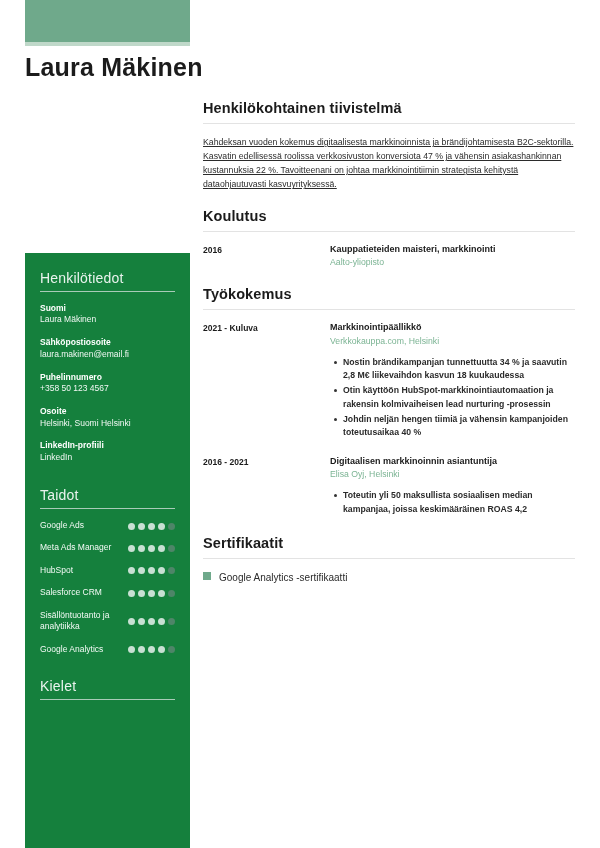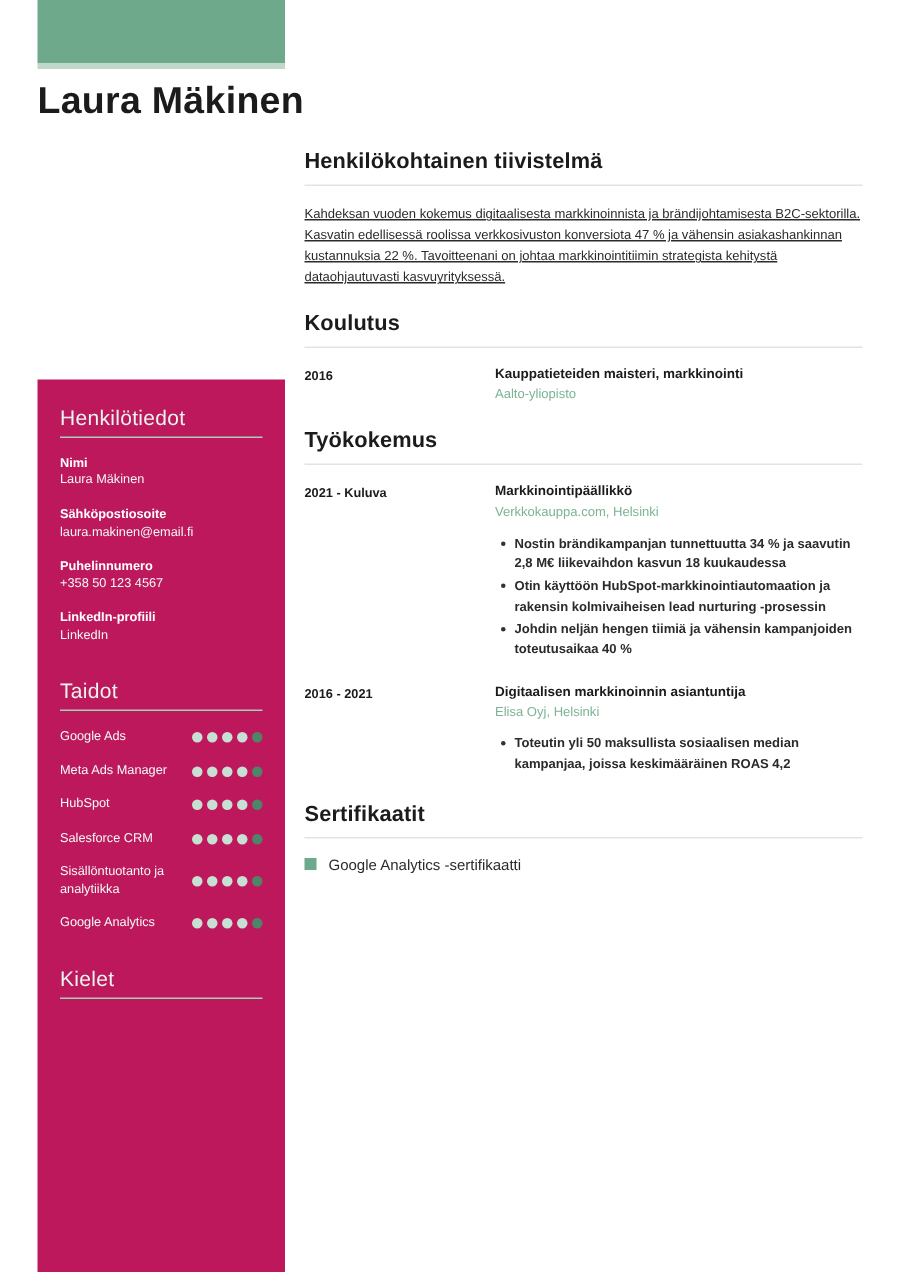--- a/index.html
+++ b/index.html
@@ -50,21 +50,21 @@
     white-space: nowrap;
   }
 
   
   .sidebar {
     position: absolute;
     left: 25px;
     top: 253px;
     width: 165px;
     height: 595px;
-    background: #be185d;
+    background: #15803d;
     box-sizing: border-box;
     padding: 17px 15px 0 15px;
     color: #ffffff;
   }
   .side-h {
     font-size: 14px;
     font-weight: normal;
     color: #eaf3ee;
     margin: 0 0 5px 0;
     letter-spacing: 0.2px;
@@ -233,30 +233,34 @@
 
   <div class="name">Laura Mäkinen</div>
 
   <div class="sidebar">
 
     <div>
       <div class="side-h">Henkilötiedot</div>
       <div class="side-rule"></div>
       <div id="contact-fields">
           <div class="contact-block">
-            <div class="contact-label">Nimi</div>
+            <div class="contact-label">Suomi</div>
             <div class="contact-value">Laura Mäkinen</div>
           </div>
           <div class="contact-block">
             <div class="contact-label">Sähköpostiosoite</div>
             <div class="contact-value">laura.makinen@email.fi</div>
           </div>
           <div class="contact-block">
             <div class="contact-label">Puhelinnumero</div>
             <div class="contact-value">+358 50 123 4567</div>
+          </div>
+          <div class="contact-block">
+            <div class="contact-label">Osoite</div>
+            <div class="contact-value">Helsinki, Suomi Helsinki</div>
           </div>
           <div class="contact-block">
             <div class="contact-label">LinkedIn-profiili</div>
             <div class="contact-value">LinkedIn</div>
           </div>
         </div>
     </div>
 
     <div class="side-gap"></div>
 

